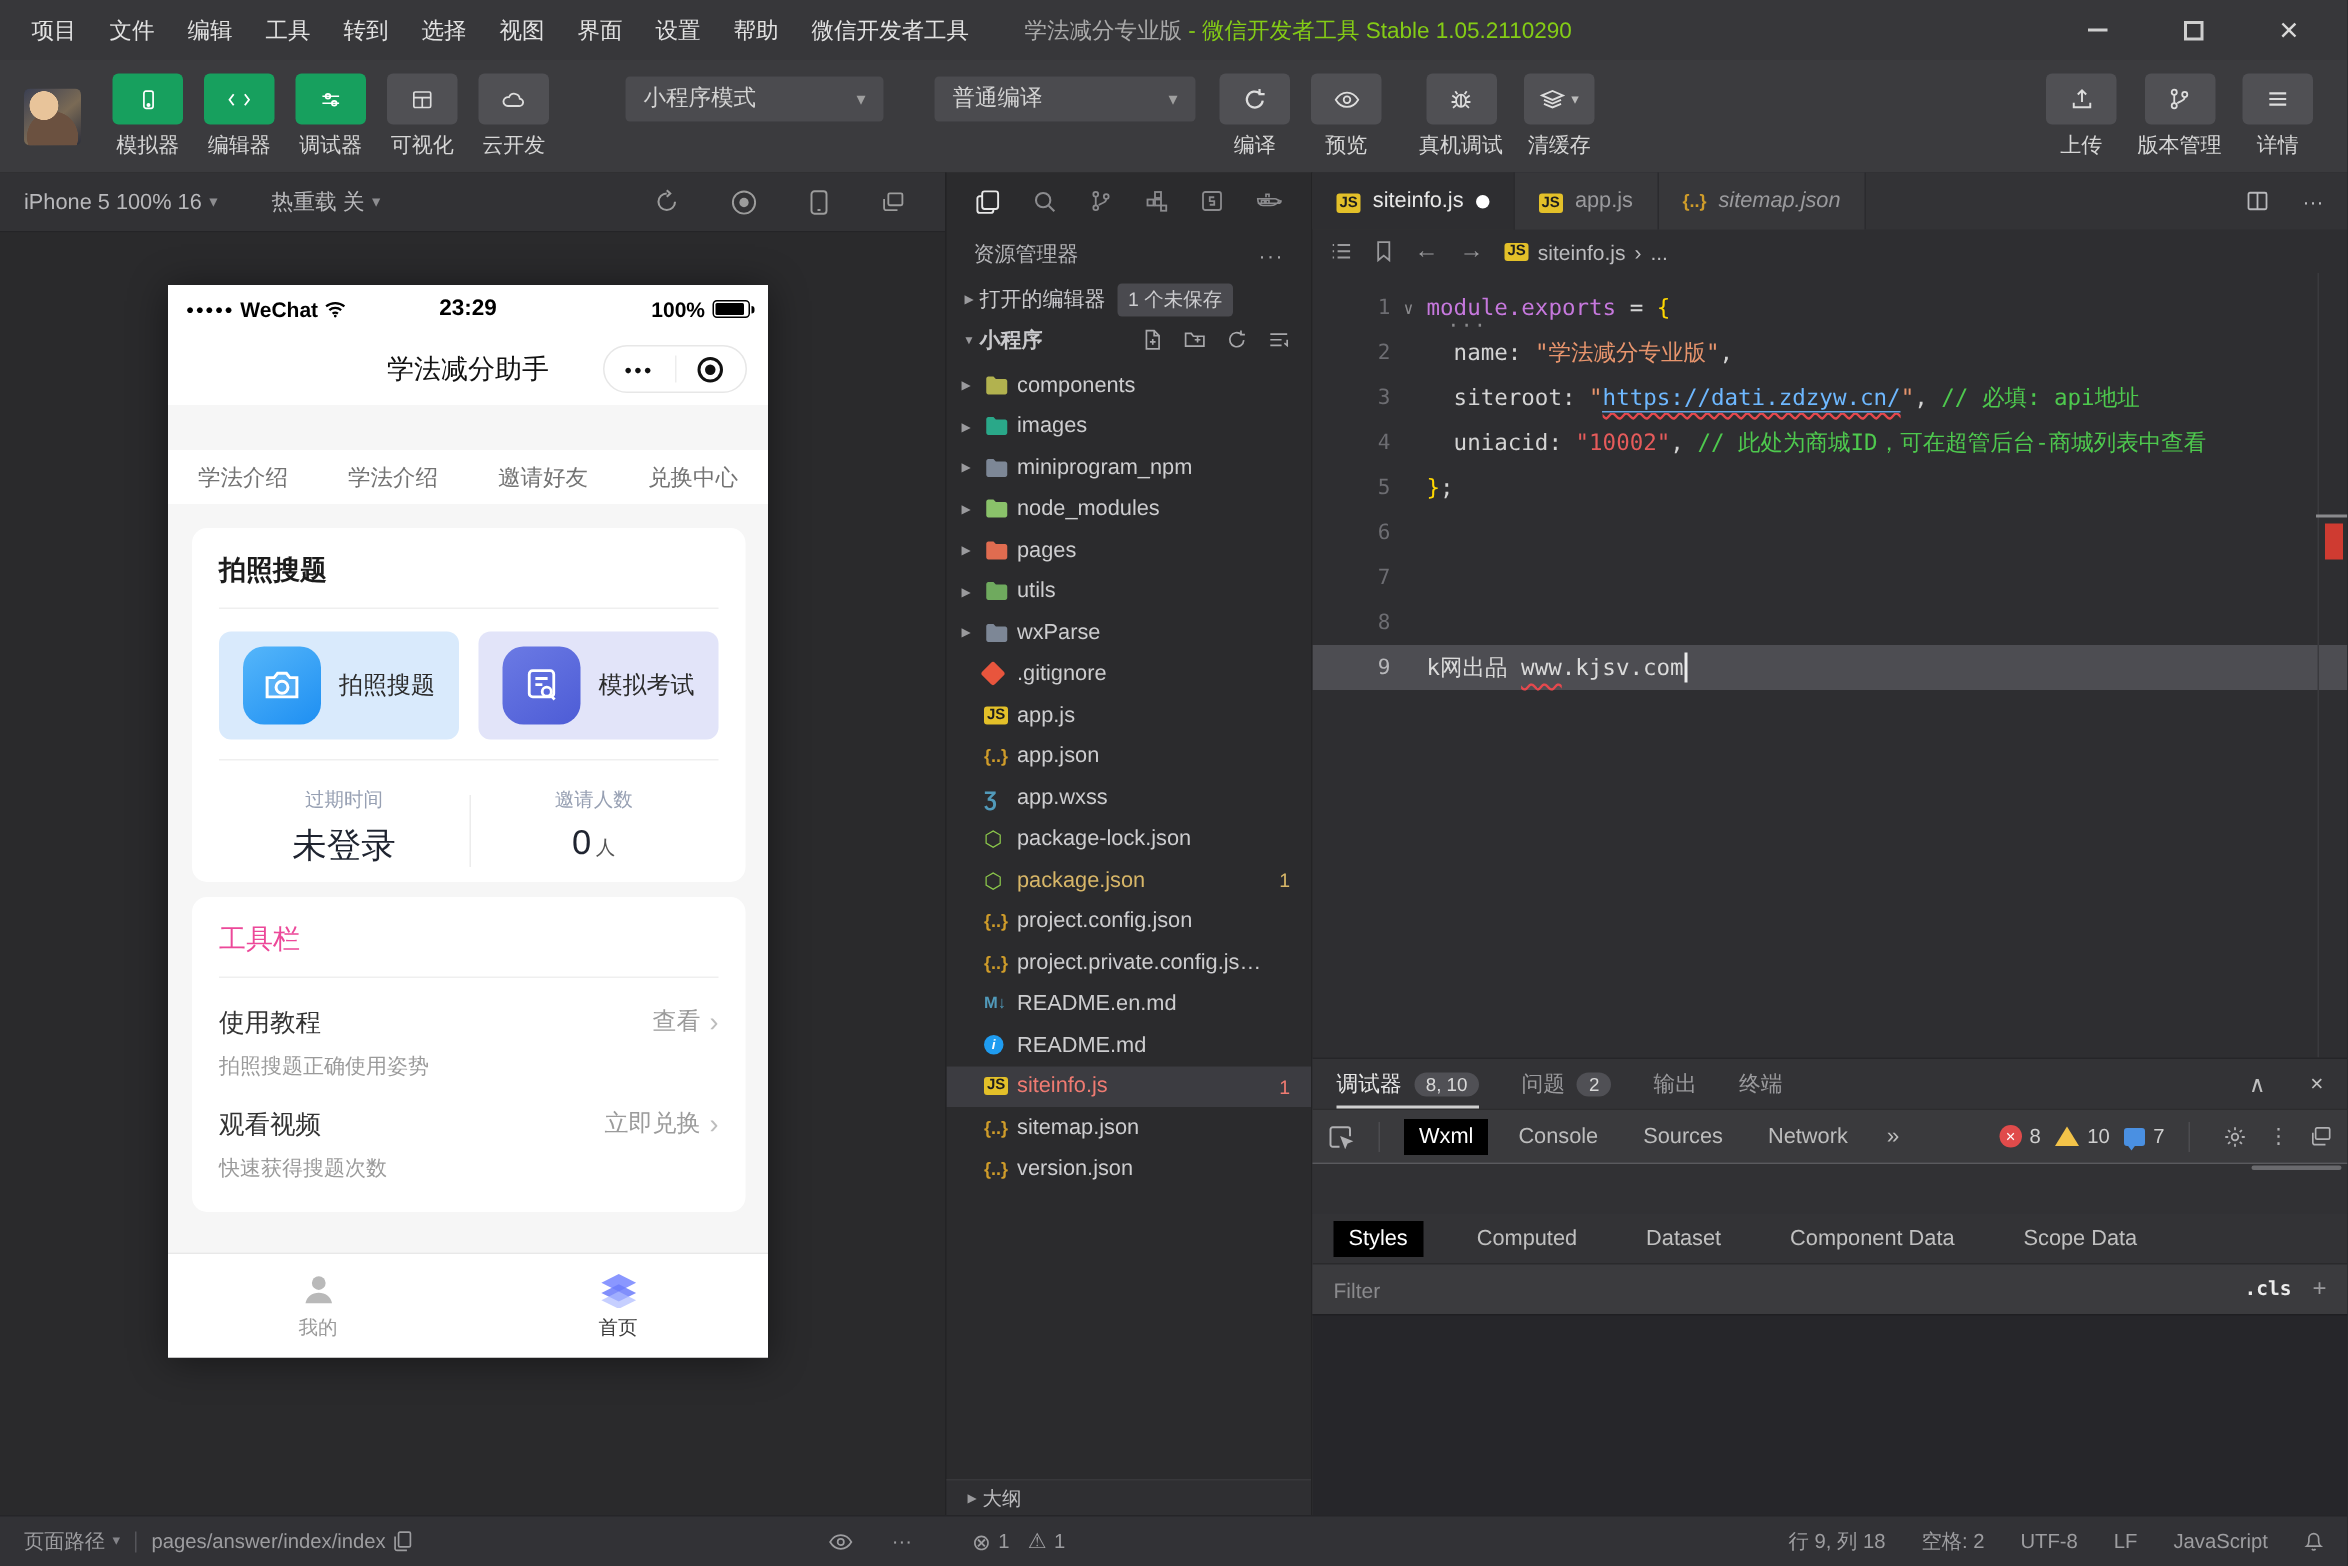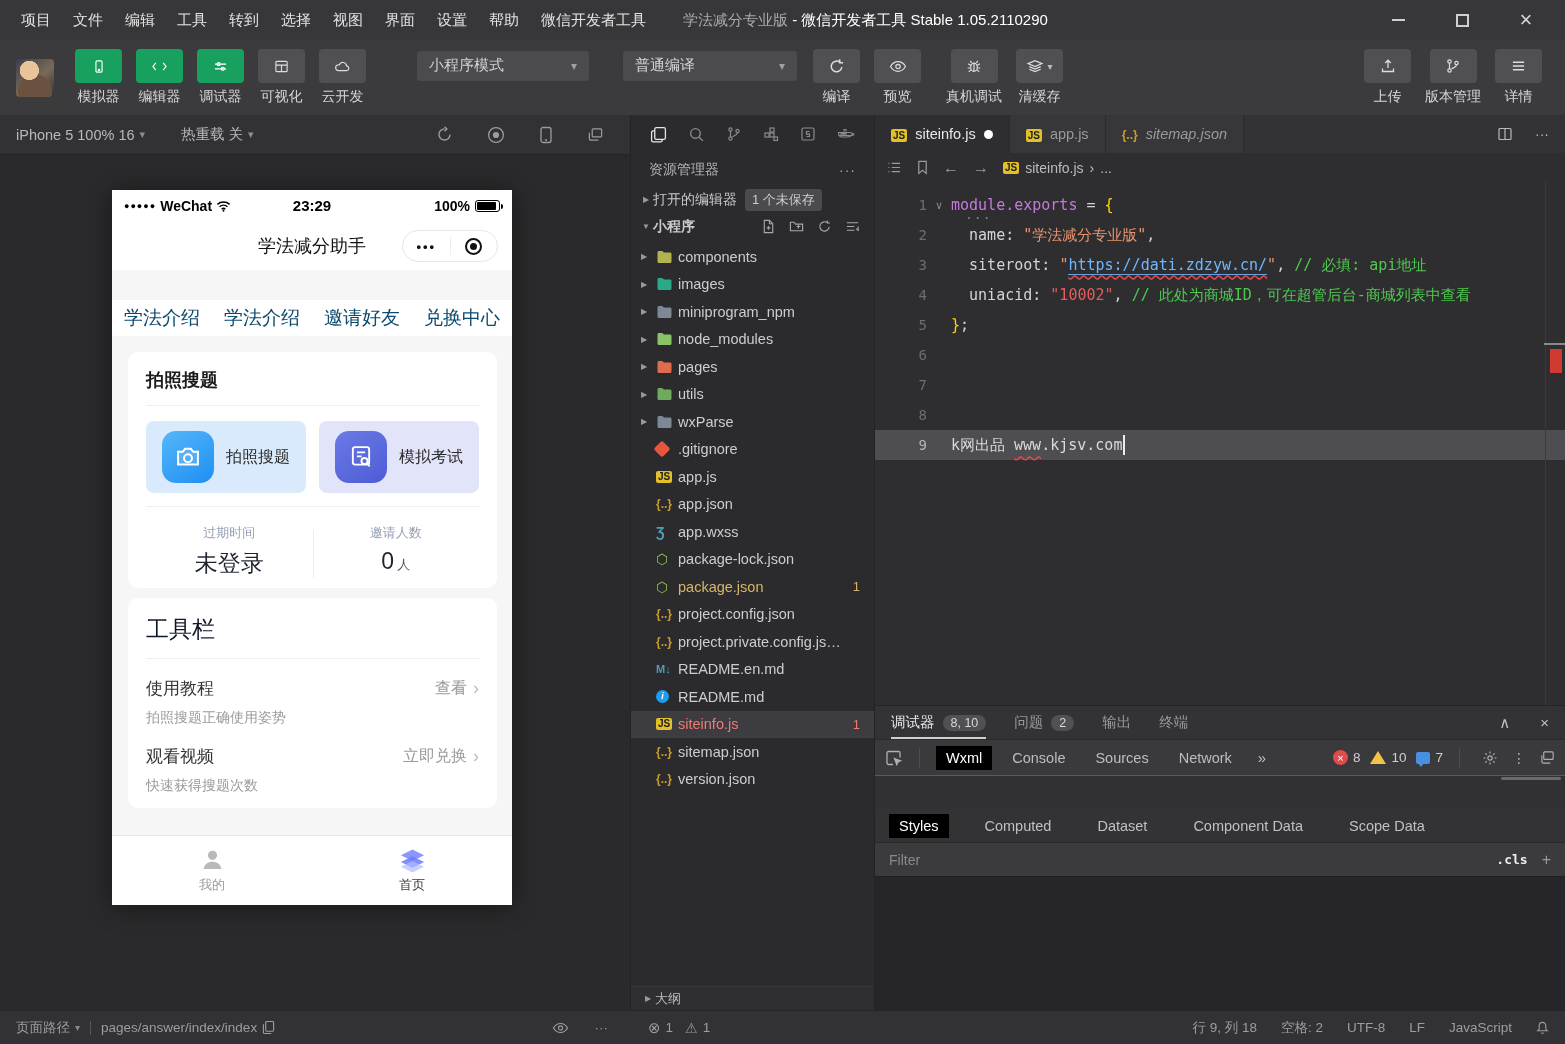--- a/index.html
+++ b/index.html
@@ -3,21 +3,21 @@
 <meta charset="utf-8">
 <style>
   * { margin:0; padding:0; box-sizing:border-box; }
   html,body { width:1565px; height:1044px; overflow:hidden; }
   body { font-family:"Liberation Sans","DejaVu Sans",sans-serif; background:#2a2a2c; color:#c5c5c5; position:relative; font-size:14px; }
 
   
   #titlebar { position:absolute; left:0; top:0; right:0; height:40px; background:#37373a; display:flex; align-items:center; padding:0 10px; }
   .menu-item { color:#e2e2e2; font-size:15px; padding:0 11px; cursor:default; }
   #win-title { margin-left:26px; font-size:15px; color:#a9a9a9; white-space:nowrap; }
-  #win-title .dim { color:#ffffff;text-align:center; }
+  #win-title .dim { color:#84cc16;text-align:center; }
   #win-controls { margin-left:auto; display:flex; align-items:center; gap:34px; padding-right:14px; }
   .wc { width:30px; height:30px; display:flex; align-items:center; justify-content:center; color:#d9d9d9; }
   .wc-min i { display:block; width:13px; border-top:2px solid #cfcfcf; }
   .wc-max i { display:block; width:13px; height:13px; border:2px solid #cfcfcf; }
   .wc-close { font-size:22px; line-height:1; }
 
   
   #toolbar { position:absolute; left:0; top:40px; right:0; height:75px; background:#3b3b3e; display:flex; align-items:center; padding:0 16px; }
   #avatar { width:38px; height:38px; border-radius:4px; margin-right:14px; background:
      radial-gradient(circle at 35% 30%, #e8c49a 0 26%, transparent 27%),
@@ -58,26 +58,26 @@
   .batt:after { content:""; position:absolute; right:-4px; top:3px; width:2.5px; height:5px; background:#000; border-radius:0 2px 2px 0; }
   #p-nav { height:48px; background:#fff; position:relative; display:flex; align-items:center; justify-content:center; }
   #p-nav-title { font-size:18px; color:#111; font-weight:500; }
   #capsule { position:absolute; right:14px; top:8px; width:96px; height:32px; border:1px solid #e7e7e7; border-radius:16px; background:#fff; display:flex; align-items:center; }
   #capsule .dots { flex:1; text-align:center; font-size:13px; letter-spacing:2px; color:#111; font-weight:bold; }
   #capsule .div { width:1px; height:18px; background:#ededed; }
   #capsule .target { flex:1; display:flex; align-items:center; justify-content:center; }
   .target b { width:17px; height:17px; border:2px solid #111; border-radius:50%; display:flex; align-items:center; justify-content:center; }
   .target b i { width:7px; height:7px; background:#111; border-radius:50%; }
   #p-tabs { margin-top:30px; height:36px; background:#fff; display:flex; align-items:center; }
-  .p-tab { flex:1; text-align:center; font-size:19px; color:#0c4a6e; }
+  .p-tab { flex:1; text-align:center; font-size:15px; color:#737373; }
   .p-card { position:absolute; left:16px; right:15px; background:#fff; border-radius:10px; padding:16px 18px; }
   #card-photo { top:162px; height:236px; }
   #card-tools { top:408px; height:210px; }
   .card-title { font-size:18px; color:#1c1c1c; font-weight:bold; }
-  #card-tools .card-title { font-weight:normal; font-size:23px; color:#0f172a; }
+  #card-tools .card-title { font-weight:normal; font-size:18px; color:#ec4899; }
   .card-hr { border:none; border-top:1px solid #efefef; margin:13px 0 0; }
   #photo-actions { display:flex; gap:13px; margin-top:15px; }
   .p-action { flex:1; height:72px; border-radius:8px; display:flex; align-items:center; justify-content:center; gap:12px; }
   .p-action.a0 { background:#d9eafc; }
   .p-action.a1 { background:#e2e4f9;text-align:right; }
   .pa-icon { width:52px; height:52px; border-radius:14px; display:flex; align-items:center; justify-content:center; }
   .pa-icon.camera { background:linear-gradient(145deg,#55b6fa,#1e8ff2); }
   .pa-icon.exam { background:linear-gradient(145deg,#6b7ae4,#4d5cd6); }
   .pa-label { font-size:16px; color:#2b2b2b; }
   #photo-stats { display:flex; margin-top:17px; position:relative; }

